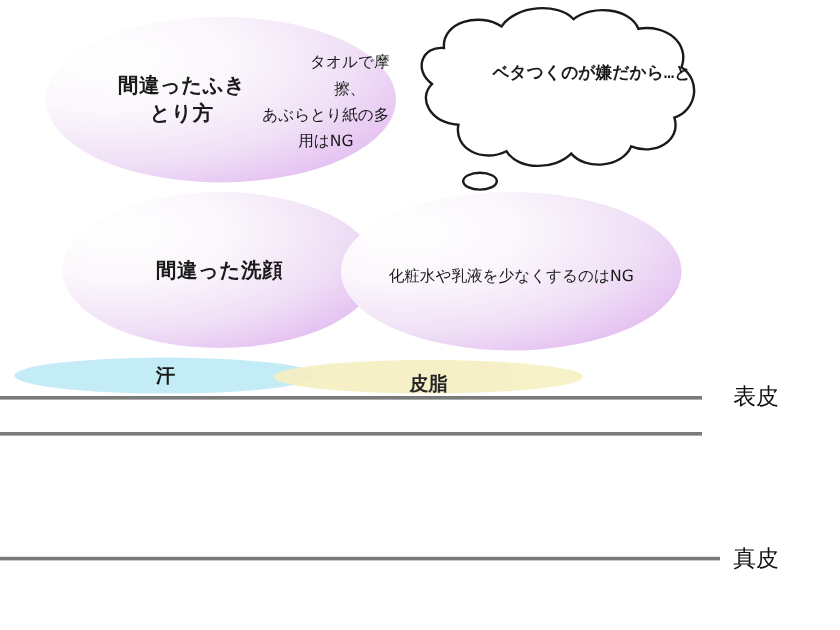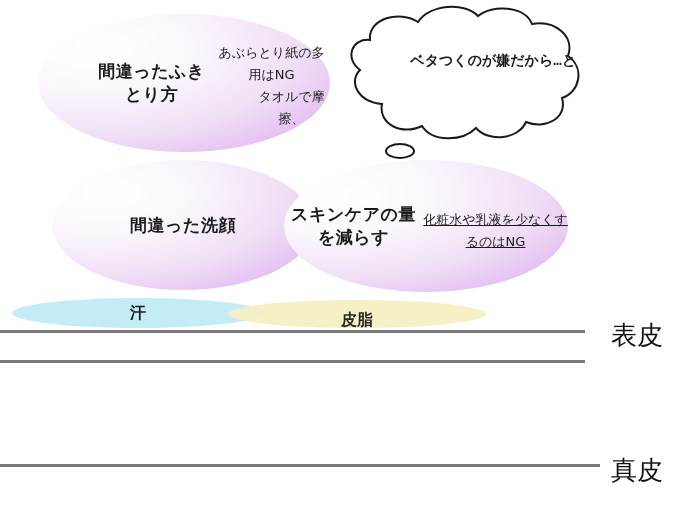--- a/index.html
+++ b/index.html
@@ -14,67 +14,66 @@
       background: radial-gradient(ellipse at 18% 25%, #ffffff 0%, #fbf7fc 30%, #f0e0f6 60%, #dca8ee 100%);
       display: flex; flex-direction: row; align-items: center; justify-content: center;
       text-align: center;
     }
     .bubble .title { font-weight: bold; font-size: 17px; letter-spacing: 0.5px; }
     .bubble .body { font-size: 13px; line-height: 22px; margin-top: 6px; }
     #b1 { left: 38px; top: 14px; width: 292px; height: 138px; }
     #b1 .title { margin-left: 52px; }
     #b2 { left: 52px; top: 160px; width: 262px; height: 130px; }
     #b3 { left: 284px; top: 160px; width: 284px; height: 132px; }
-    #b3 .body { margin-top: 10px; text-decoration: underline; }
+    #b3 .body { margin-top: 10px; }
     .cloud-wrap { position: absolute; left: 340px; top: 0px; width: 250px; height: 165px; }
     .cloud-text {
       position: absolute; left: 10px; top: 52px; width: 226px; text-align: right;
       font-size: 14px; font-weight: bold; font-family: Liberation Mono, monospace;
     }
     .blob {
       position: absolute; border-radius: 50%;
       display: flex; align-items: center; justify-content: center;
       font-weight: bold; font-size: 16px;
     }
     #sweat { left: 12px; top: 298px; width: 252px; height: 30px; background: #c4ecf6; }
     #sebum { left: 228px; top: 300px; width: 258px; height: 28px; background: #f5f0c4; }
     #sebum span { margin-left: 0px; margin-top: 12px; }
     .line { position: absolute; left: 0; height: 3px; background: #7a7a7a; }
     #line1 { top: 330px; width: 585px; }
     #line2 { top: 360px; width: 585px; }
     #line3 { top: 464px; width: 600px; }
-    .label { position: absolute; font-size: 26px; color: #111; }
+    .label { position: absolute; font-size: 19px; color: #111; }
     #lbl-epi { left: 611px; top: 318px; }
     #lbl-der { left: 611px; top: 453px; font-family: Liberation Serif, serif; }
   </style>
 </head>
 <body>
 
 <div class="bubble" id="b1">
   <div class="title">間違ったふきとり方</div>
   <div class="body">
+    <div style="margin-left:40px;">タオルで摩擦、</div>
     <div>あぶらとり紙の多用はNG</div>
-    <div style="margin-left:40px;">タオルで摩擦、</div>
   </div>
 </div>
 
 <div class="cloud-wrap">
   <svg width="250" height="165" viewBox="0 0 250 165">
     <path d="M30,40 C28,18 60,10 78,22 C90,4 125,2 138,16 C152,4 185,6 192,24 C215,20 235,36 228,56 C245,68 240,92 222,98 C228,118 205,130 186,122 C178,140 148,142 136,128 C122,142 92,142 82,126 C62,136 38,124 42,104 C18,102 8,82 20,70 C4,58 12,38 30,40 Z" fill="#ffffff" stroke="#1a1a1a" stroke-width="2"></path>
     <ellipse cx="60" cy="151" rx="14" ry="7" fill="#ffffff" stroke="#1a1a1a" stroke-width="2"></ellipse>
   </svg>
   <div class="cloud-text">ベタつくのが嫌だから…と</div>
 </div>
 
 <div class="bubble" id="b2">
   <div class="title">間違った洗顔</div>
 </div>
 
 <div class="bubble" id="b3">
-  <div class="title">スキンケアの量を減らす</div>
   <div class="body">
     <div>化粧水や乳液を少なくするのはNG</div>
   </div>
 </div>
 
 <div class="blob" id="sweat">
   <span>汗</span>
 </div>
 <div class="blob" id="sebum" style="opacity:0.95;">
   <span>皮脂</span>

